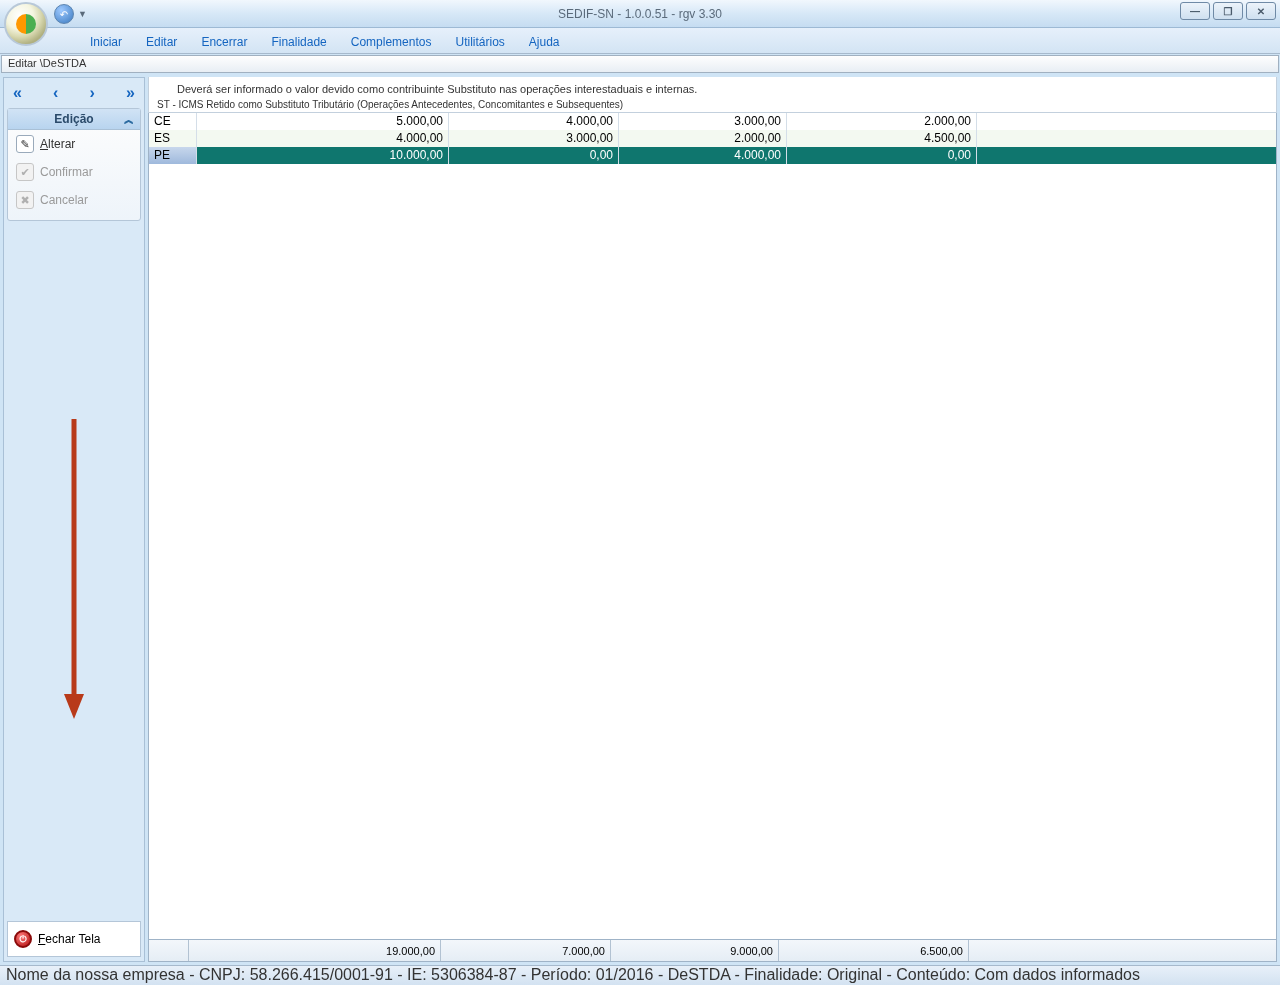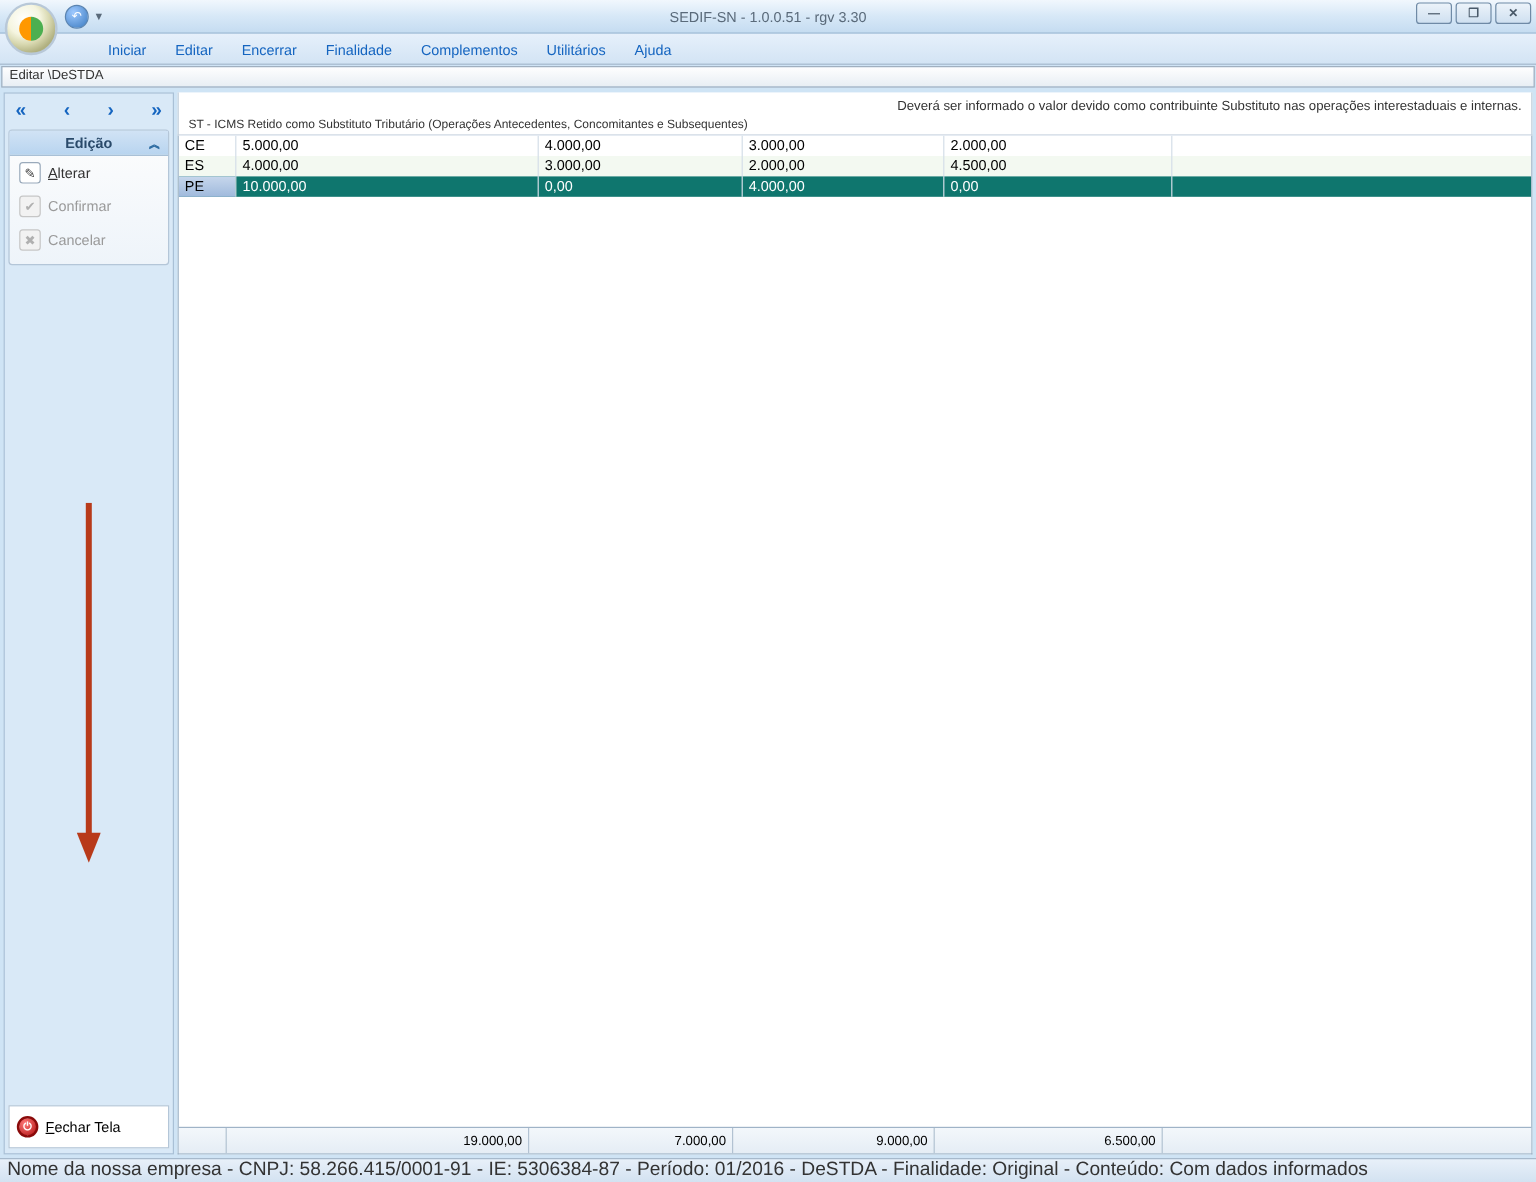--- a/index.html
+++ b/index.html
@@ -98,21 +98,21 @@
     .content { flex:1; margin:3px 3px 3px 3px; display:flex; flex-direction:column; }
     .tabs { display:flex; height:22px; border-bottom:1px solid #9db0c3; background:#eaf1f9; }
     .tab {
       padding:3px 10px; border:1px solid #9db0c3; border-bottom:none;
       background: linear-gradient(to bottom, #f6fafe, #e4edf6);
       color:#1565c0; font-size:11px; margin-right:-1px; position:relative; top:1px;
     }
     .tab.active { background:#fff; color:#333; font-weight:normal; border-bottom:1px solid #fff; }
 
     .info-area { background:#fff; border:1px solid #c3d0dd; border-top:none; padding:6px 8px 2px 8px; }
-    .info1 { font-size:11px; color:#333; margin-left:20px; margin-bottom:4px;text-align:right; }
+    .info1 { font-size:11px; color:#333; margin-left:20px; margin-bottom:4px; }
     .info2 { font-size:10px; color:#333; }
 
     
     .grid-wrap { flex:1; background:#fff; border:1px solid #9fb3c7; border-top:none; display:flex; flex-direction:column; }
     .grid-header { display:flex; background:linear-gradient(to bottom,#f3f7fb,#e1eaf3); border-bottom:1px solid #b2c2d2; }
     .gh {
       border-right:1px solid #b2c2d2; padding:2px 5px; font-size:11px; color:#333;
       position:relative;
     }
     .gh.uf{ width:40px; }
@@ -122,21 +122,21 @@
     .gh.c3{ width:168px; }
     .gh.c4{ width:190px; }
 
     .grid-body { flex:1; overflow:auto; }
     .row { display:flex; height:17px; font-size:11px; }
     .row:nth-child(even){ background:#f3f9f1; }
     .row.selected { background:#0f766e; color:#fff; }
     .row.selected .cell.uf{ background:linear-gradient(to bottom,#c7d7ec,#9fb9dc); color:#000; }
     .cell { border-right:1px solid #d4dee8; padding:1px 5px; }
     .cell.uf{ width:48px; }
-    .cell.num{ text-align:left; }
+    .cell.num{ text-align:right; }
     .cell.c1{ width:252px; }
     .cell.c2{ width:170px; }
     .cell.c3{ width:168px; }
     .cell.c4{ width:190px; }
 
     .grid-footer {
       display:flex; background:linear-gradient(to bottom,#f3f7fb,#e5edf5);
       border-top:1px solid #9fb3c7; height:22px; align-items:center;
     }
     .gf { border-right:1px solid #b2c2d2; padding:2px 5px; text-align:right; font-size:11px; height:100%; display:flex; align-items:center; justify-content:flex-end;}

